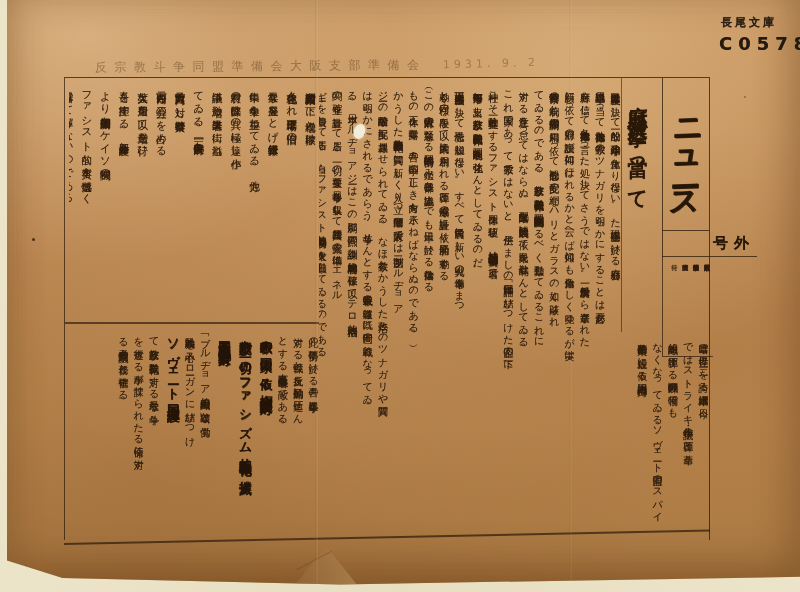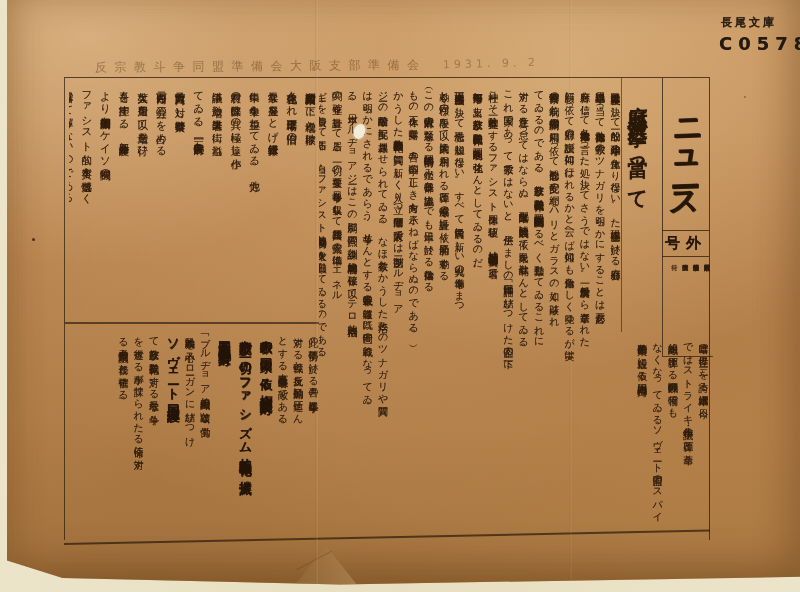--- a/index.html
+++ b/index.html
@@ -46,21 +46,21 @@
   .title-box{position:absolute;left:597px;top:0;width:46px;height:152px;
     border-left:1.5px solid rgba(42,26,10,.75);border-bottom:1.5px solid rgba(42,26,10,.75);
     display:flex;align-items:center;justify-content:center;overflow:hidden;}
   .title-text{writing-mode:vertical-rl;font-size:30px;font-weight:bold;color:#241708;
     letter-spacing:1px;transform:rotate(3deg) skewY(-5deg);
     text-shadow:1px .6px .6px rgba(30,18,6,.85),-0.5px -0.4px .5px rgba(30,18,6,.7);}
   .gogai-box{position:absolute;left:597px;top:152px;width:46px;height:26px;
     border-left:1.5px solid rgba(42,26,10,.75);border-bottom:1.5px solid rgba(42,26,10,.75);
     display:flex;align-items:center;justify-content:center;
     font-size:15px;font-weight:bold;color:#241708;letter-spacing:6px;
-    text-shadow:0 0 .6px rgba(30,18,6,.7);}
+    text-shadow:0 0 .6px rgba(30,18,6,.7);padding-left:48px;}
   .pub-box{position:absolute;left:597px;top:178px;width:46px;height:94px;
     border-left:1.5px solid rgba(42,26,10,.7);border-bottom:1.5px solid rgba(42,26,10,.7);
     writing-mode:vertical-rl;font-size:6.5px;line-height:1.45;padding:3px 2px;
     color:rgba(43,26,11,.9);overflow:hidden;}
   .pcol{margin-left:1.5px;}
   
   .vrule{position:absolute;left:556px;top:0;width:1px;height:254px;background:rgba(42,26,10,.55);}
   .headline{position:absolute;left:560px;top:12px;height:256px;writing-mode:vertical-rl;
     font-size:20px;letter-spacing:5px;color:#2a1808;font-weight:bold;
     text-shadow:0 0 .7px rgba(42,24,8,.7);transform:skewY(-2deg);}

